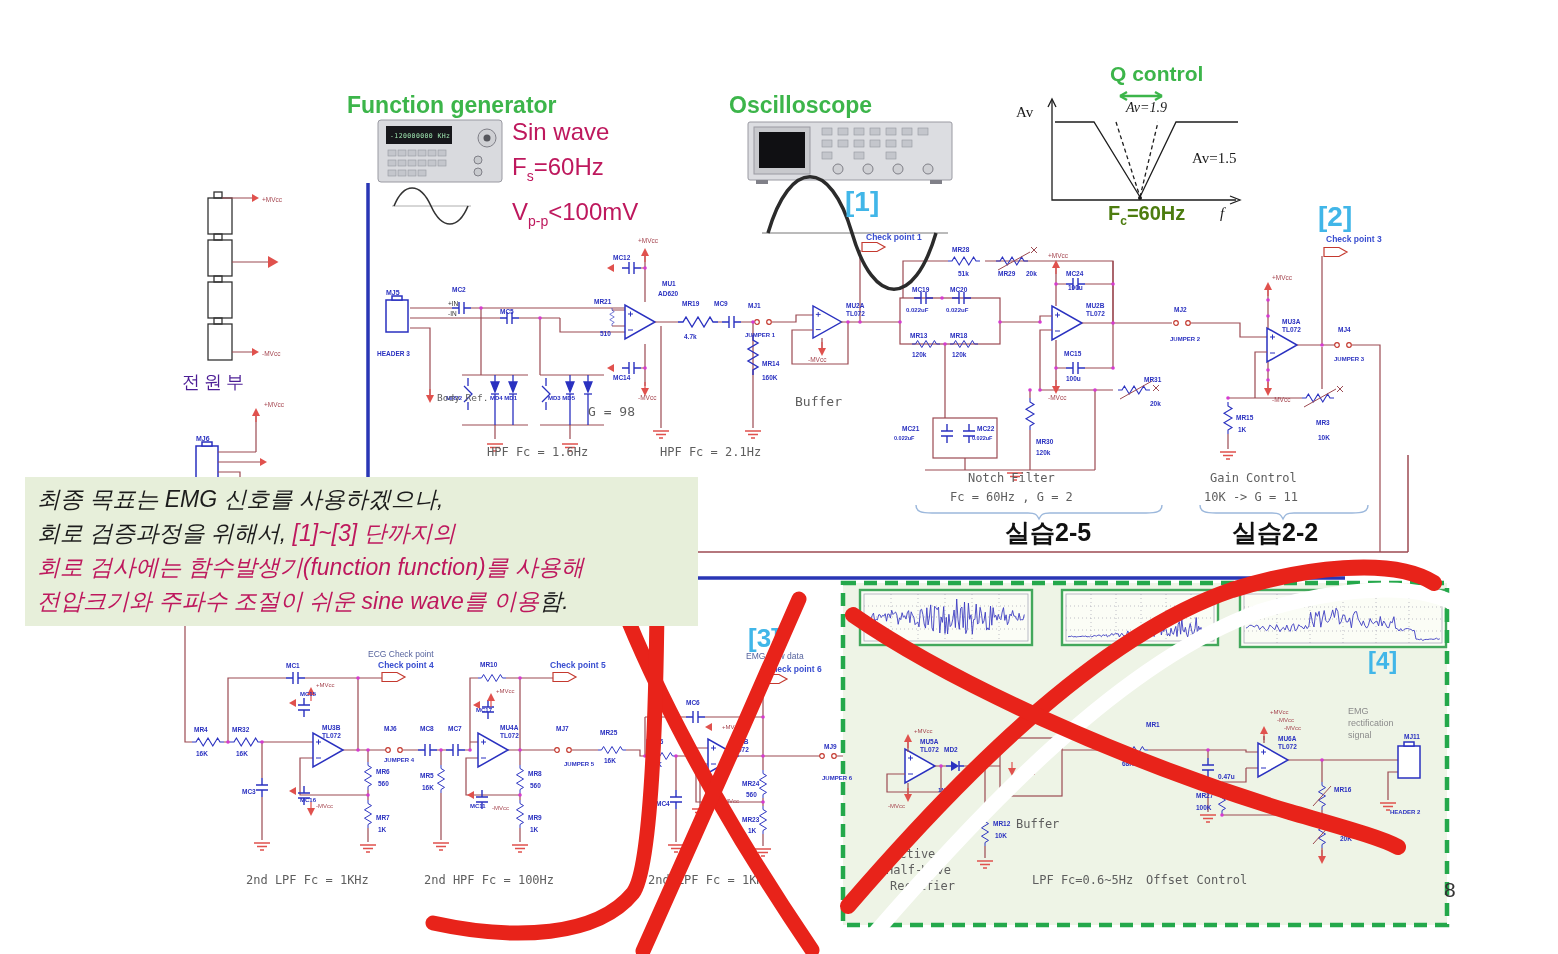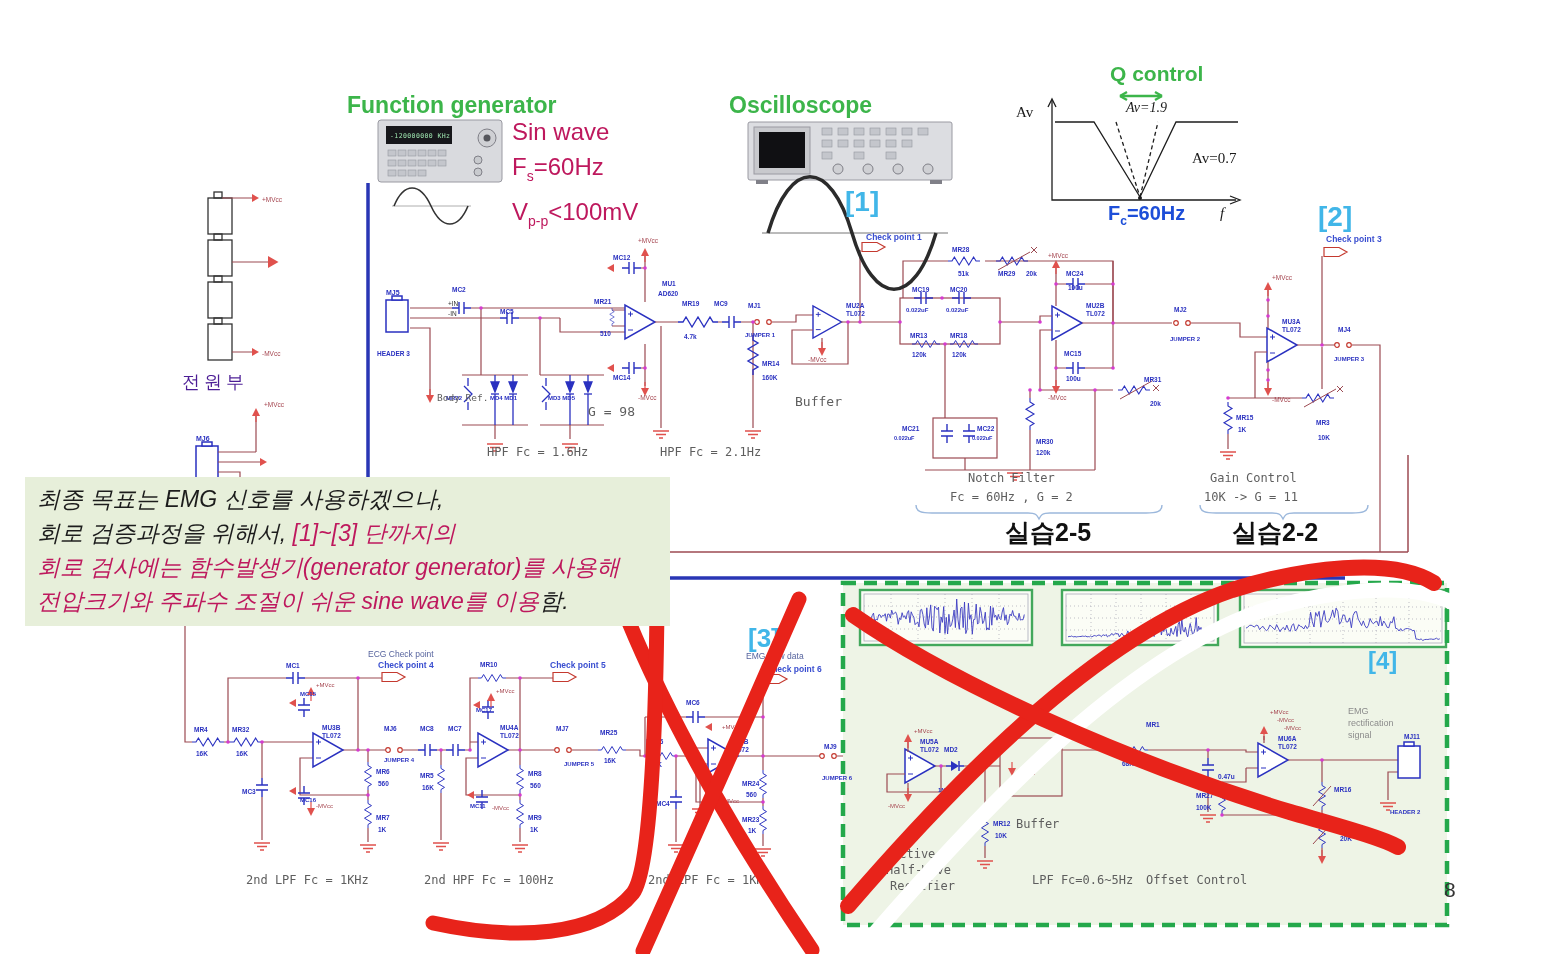--- a/index.html
+++ b/index.html
@@ -4,24 +4,24 @@
 <style>
   html,body{margin:0;padding:0;background:#888;}
   #stage{position:relative;width:1558px;height:954px;background:#fff;overflow:hidden;
          font-family:"Liberation Sans","DejaVu Sans",sans-serif;}
   #schematic{position:absolute;left:0;top:0;z-index:1;}
   .ov{position:absolute;z-index:2;white-space:nowrap;}
   .green-title{color:#3cb54a;font-weight:700;font-size:23px;}
   .sin-specs{font-size:24px;color:#be185d;line-height:35px;font-weight:500;}
   .sin-specs sub{font-size:14px;}
   .qserif{font-family:"Liberation Serif","DejaVu Serif",serif;color:#1a1a1a;}
-  .fc-label{color:#1d4ed8;font-weight:700;font-size:20px;}
+  .fc-label{color:#4d7c0f;font-weight:700;font-size:20px;}
   .fc-label sub{font-size:12px;}
   .practice{font-size:25px;font-weight:700;color:#111;}
-  .kblock{left:25px;top:477px;width:633px;background:#e7efda;padding:5px 0 8px 12px;
+  .kblock{left:25px;top:477px;width:633px;background:#e7efda;padding:5px 28px 8px 12px;
           font-size:23px;font-style:italic;line-height:34px;color:#1c1c1c;z-index:2;position:absolute;}
   .kred{color:#be185d;}
   .power-label{font-family:"Liberation Serif","DejaVu Serif",serif;font-size:18px;color:#4c1d95;letter-spacing:4px;}
   .pagenum{font-size:21px;color:#333;}
 </style>
 </head>
 <body>
 
 <div id="stage">
 
@@ -638,30 +638,30 @@
 <div class="ov green-title" style="left:1110px;top:62px;font-size:21px;">Q control</div>
 
 <div class="ov sin-specs" style="left:512px;top:114px;">
   <div>Sin wave</div>
   <div><span>F</span><sub>s</sub><span>=60Hz</span></div>
   <div><span>V</span><sub>p-p</sub><span>&lt;100mV</span></div>
 </div>
 
 <div class="ov qserif" style="left:1016px;top:104px;font-size:15px;">Av</div>
 <div class="ov qserif" style="left:1126px;top:100px;font-size:14px;font-style:italic;">Av=1.9</div>
-<div class="ov qserif" style="left:1192px;top:150px;font-size:15px;">Av=0.7</div>
+<div class="ov qserif" style="left:1192px;top:150px;font-size:15px;">Av=1.5</div>
 <div class="ov fc-label" style="left:1108px;top:202px;"><span>F</span><sub>c</sub><span>=60Hz</span></div>
 <div class="ov qserif" style="left:1220px;top:205px;font-size:15px;font-style:italic;">f</div>
 
 <div class="ov power-label" style="left:182px;top:370px;">전원부</div>
 
 <div class="kblock">
   <div>최종 목표는 EMG 신호를 사용하겠으나,</div>
   <div><span>회로 검증과정을 위해서, </span><span class="kred">[1]~[3] 단까지의</span></div>
-  <div class="kred">회로 검사에는 함수발생기(generator generator)를 사용해</div>
+  <div class="kred">회로 검사에는 함수발생기(function function)를 사용해</div>
   <div><span class="kred">전압크기와 주파수 조절이 쉬운 sine wave를 이용</span><span>함.</span></div>
 </div>
 
 <div class="ov practice" style="left:1005px;top:516px;">실습2-5</div>
 <div class="ov practice" style="left:1232px;top:516px;">실습2-2</div>
 
 <div class="ov pagenum" style="left:1444px;top:878px;">8</div>
 
 </div>
 

